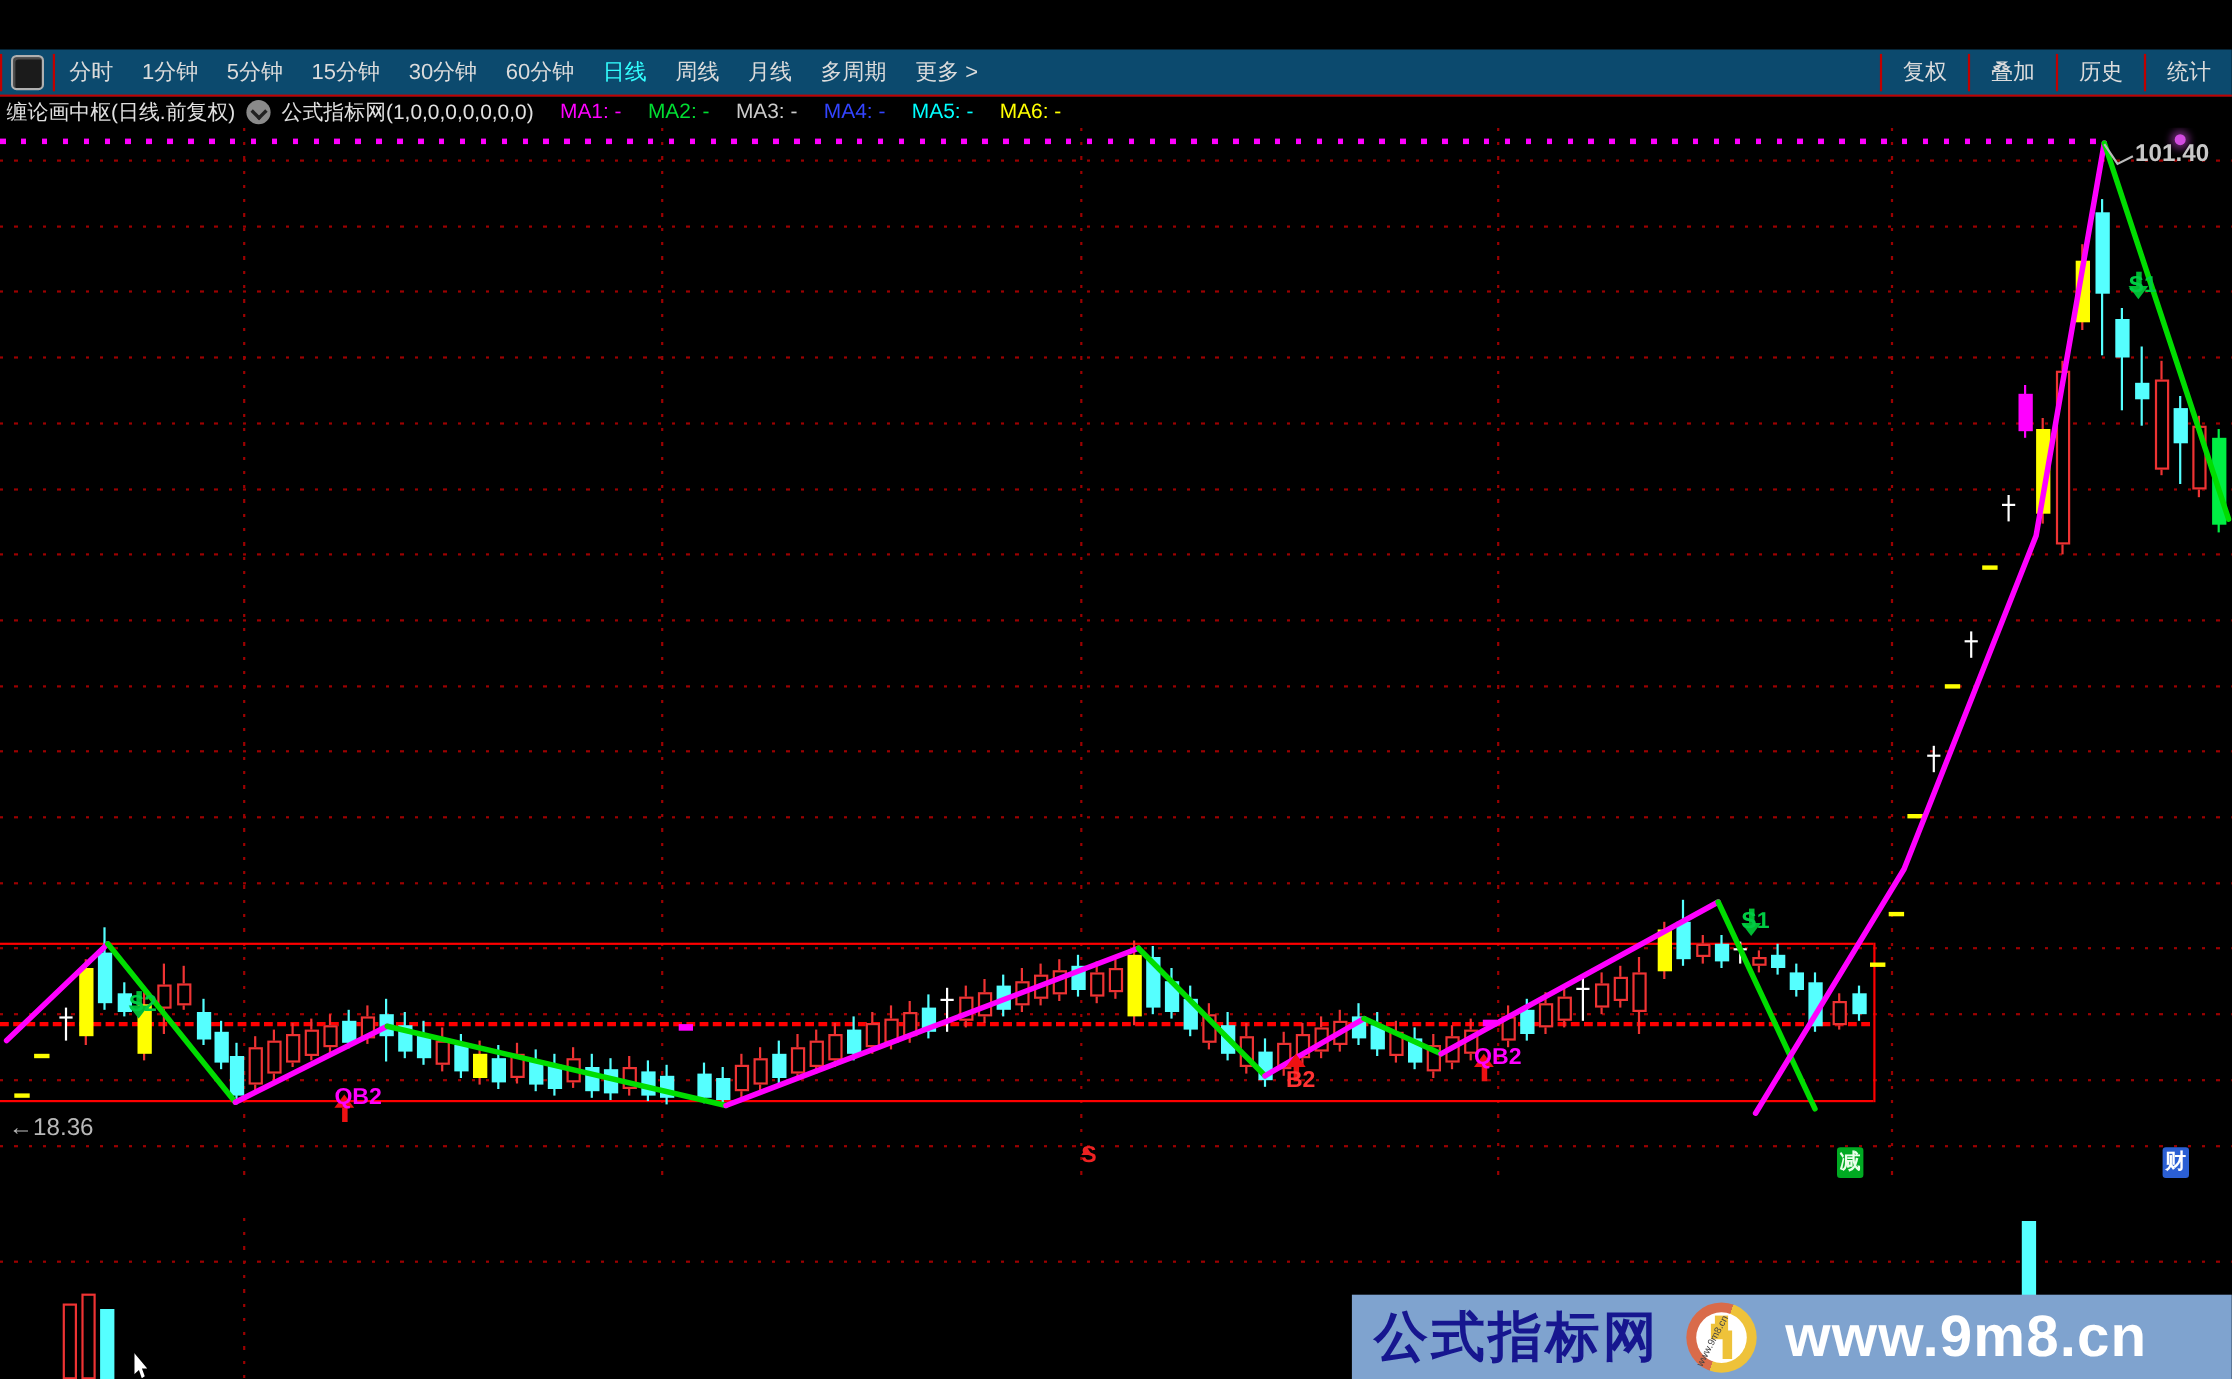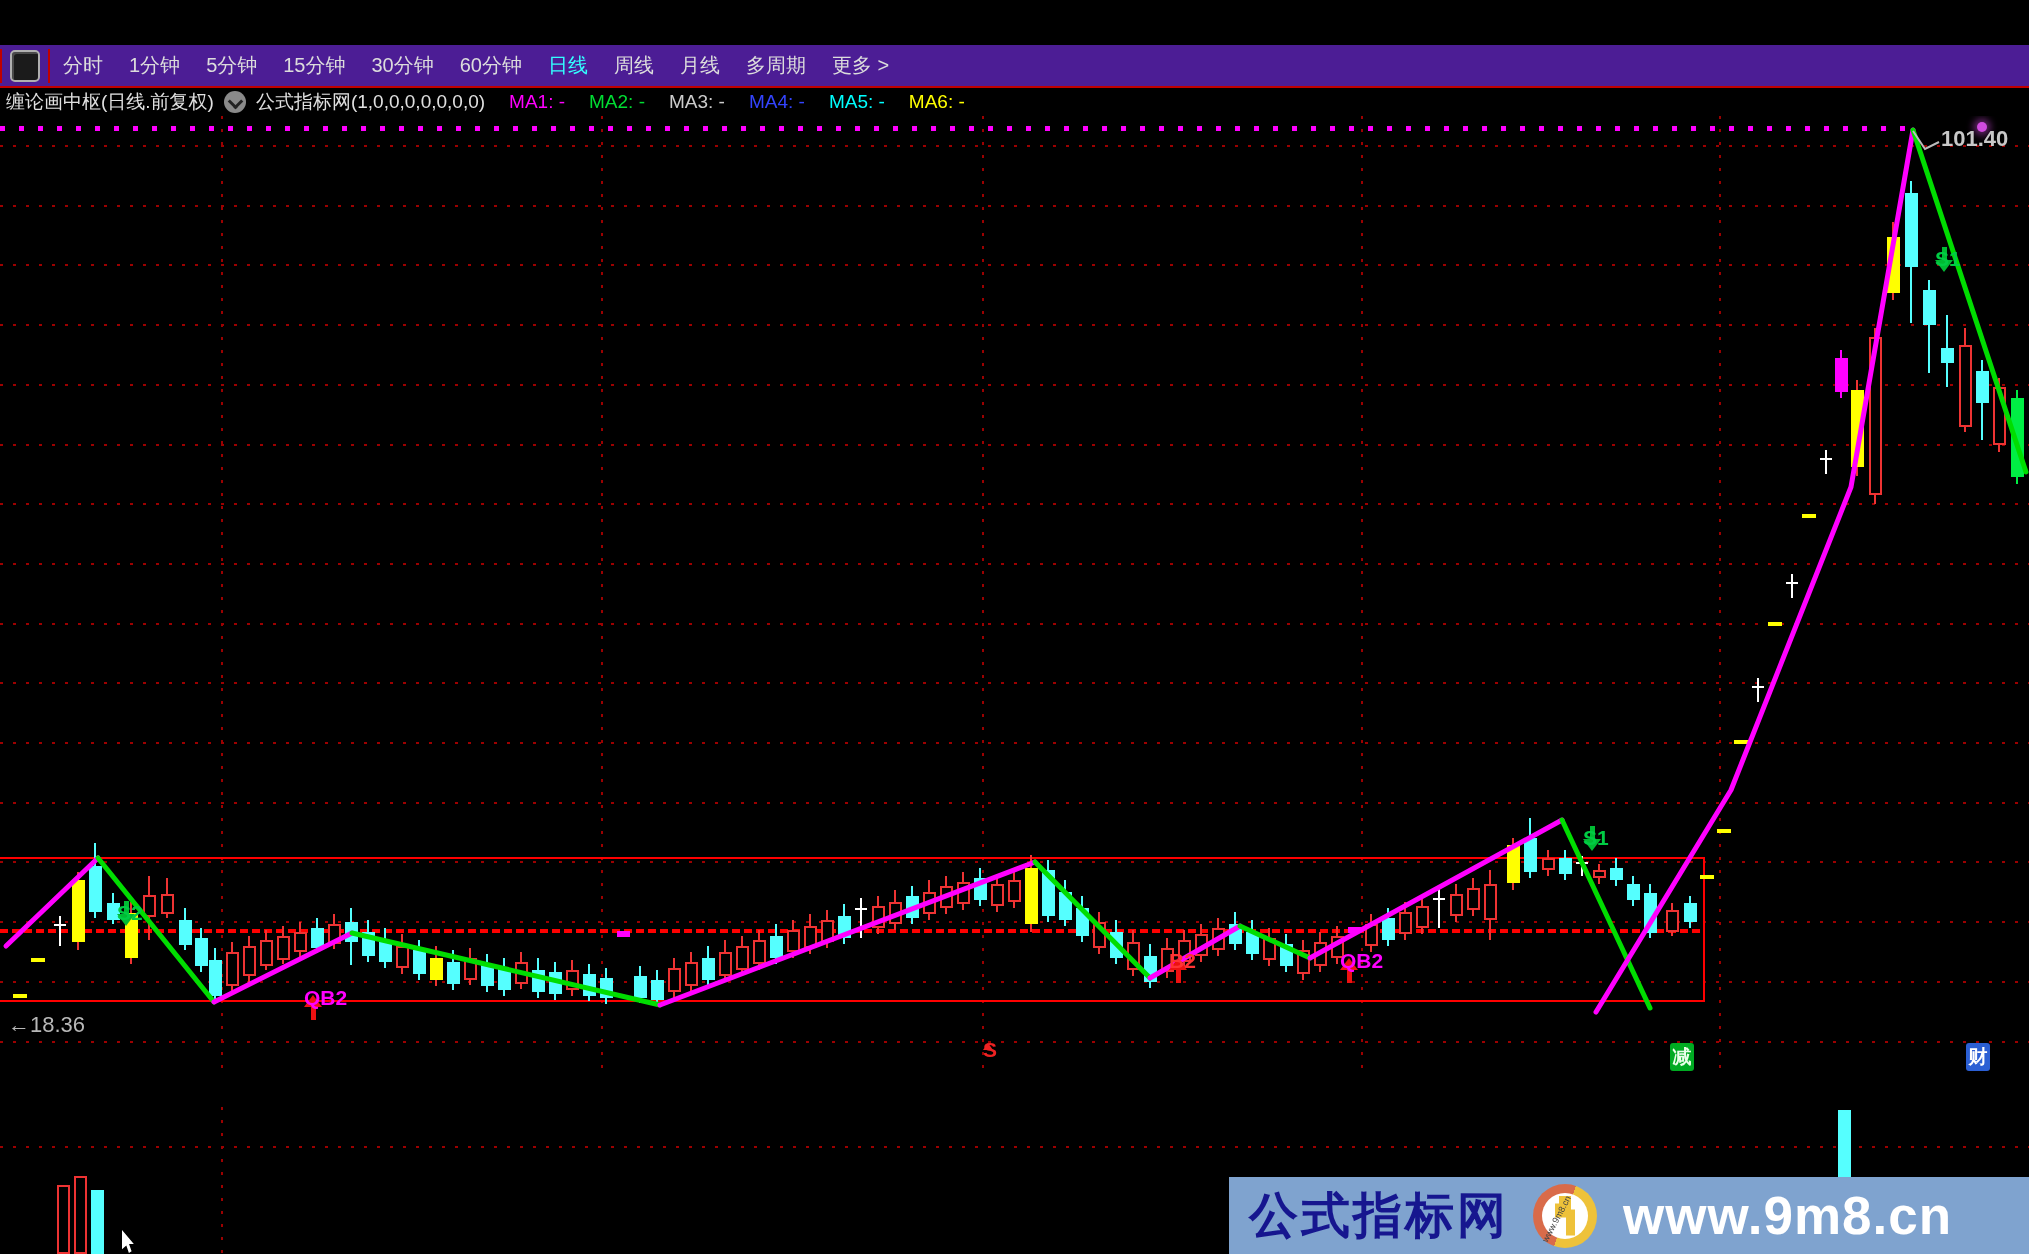--- a/index.html
+++ b/index.html
@@ -15,21 +15,21 @@
     border-radius:6px;position:relative;flex:0 0 auto;}
   .logo .bolt{position:absolute;left:6px;top:4px;width:22px;height:27px;background:#fff;
     clip-path:polygon(62% 0,14% 52%,44% 52%,30% 100%,86% 38%,52% 38%);}
   .menu-item{padding:0 21px;height:100%;display:flex;align-items:center;cursor:default;}
   .menu-item.active{color:#c40000;margin-left:26px;
     background:linear-gradient(#ffffff,#efede9);
     border-left:1px solid #9a9a9a;border-right:1px solid #8a8a8a;}
   .brand{margin-left:auto;margin-right:238px;color:#111;}
 
   
-  .toolbar2{position:absolute;left:0;top:45px;width:2029px;height:41px;background:#4c1d95;
+  .toolbar2{position:absolute;left:0;top:45px;width:2029px;height:41px;background:#0c4a6e;
     border-bottom:2px solid #c00000;display:flex;align-items:center;color:#dcdcdc;
     font-size:20px;z-index:20;}
   .tb-sep{width:2px;height:34px;background:#c00000;flex:0 0 auto;}
   .tb-icon{width:26px;height:28px;margin:0 8px;border:2px solid #b0b0b0;border-radius:5px;
     background:#1b1b1b;box-shadow:inset 2px 2px 0 #4a4a4a;flex:0 0 auto;}
   .period{margin:0 13px;cursor:default;}
   .period.active{color:#33ffff;}
   .tb-right{margin-left:auto;display:flex;align-items:center;height:100%;}
   .tb-right .item{padding:0 19px;height:100%;display:flex;align-items:center;}
 
@@ -107,20 +107,30 @@
     <div class="period">1分钟</div>
     <div class="period">5分钟</div>
     <div class="period">15分钟</div>
     <div class="period">30分钟</div>
     <div class="period">60分钟</div>
     <div class="period active">日线</div>
     <div class="period">周线</div>
     <div class="period">月线</div>
     <div class="period">多周期</div>
     <div class="period">更多 &gt;</div>
+    <div class="tb-right">
+      <div class="tb-sep"></div>
+      <div class="item">复权</div>
+      <div class="tb-sep"></div>
+      <div class="item">叠加</div>
+      <div class="tb-sep"></div>
+      <div class="item">历史</div>
+      <div class="tb-sep"></div>
+      <div class="item">统计</div>
+    </div>
   </div>
 
   <div class="titlebar">
     <span class="t-stock">缠论画中枢(日线.前复权)</span>
     <span class="circle-ico"></span>
     <span>公式指标网(1,0,0,0,0,0,0,0)</span>
     <span class="ma" style="color: rgb(255, 0, 255);">MA1: -</span>
     <span class="ma" style="color: rgb(0, 221, 51);">MA2: -</span>
     <span class="ma" style="color: rgb(204, 204, 204);">MA3: -</span>
     <span class="ma" style="color: rgb(51, 68, 255);">MA4: -</span>
@@ -406,21 +416,21 @@
         <div style="color: rgb(0, 204, 68);">S2</div>
         <div class="stem" style="width: 5px; height: 13px; background: rgb(0, 187, 51);"></div>
         <div class="tri" style="width: 0px; height: 0px; border-width: 12px 9px 9px; border-style: solid; border-color: rgb(0, 187, 51) transparent transparent; border-image: initial;"></div>
       </div>
       <div class="mkr" style="left: 313px; top: 986px;">
         <div style="color: rgb(255, 0, 255);">QB2</div>
         <div class="tri" style="width: 0px; height: 0px; border-width: 9px 9px 12px; border-style: solid; border-color: transparent transparent rgb(238, 17, 17); border-image: initial;"></div>
         <div class="stem" style="width: 5px; height: 13px; background: rgb(238, 17, 17);"></div>
       </div>
       <div class="mkr" style="left: 1178px; top: 949px;">
-        <div style="color: rgb(255, 51, 51);">B2</div>
+        <div style="color: rgb(255, 51, 51); margin-top: 21px;">B2</div>
         <div class="tri" style="width: 0px; height: 0px; border-width: 9px 9px 12px; border-style: solid; border-color: transparent transparent rgb(238, 17, 17); border-image: initial;"></div>
         <div class="stem" style="width: 5px; height: 13px; background: rgb(238, 17, 17);"></div>
       </div>
       <div class="mkr" style="left: 1349px; top: 949px;">
         <div style="color: rgb(255, 0, 255);">QB2</div>
         <div class="tri" style="width: 0px; height: 0px; border-width: 9px 9px 12px; border-style: solid; border-color: transparent transparent rgb(238, 17, 17); border-image: initial;"></div>
         <div class="stem" style="width: 5px; height: 13px; background: rgb(238, 17, 17);"></div>
       </div>
       <div class="mkr" style="left: 1592px; top: 826px;">
         <div style="color: rgb(0, 204, 68);">S1</div>

